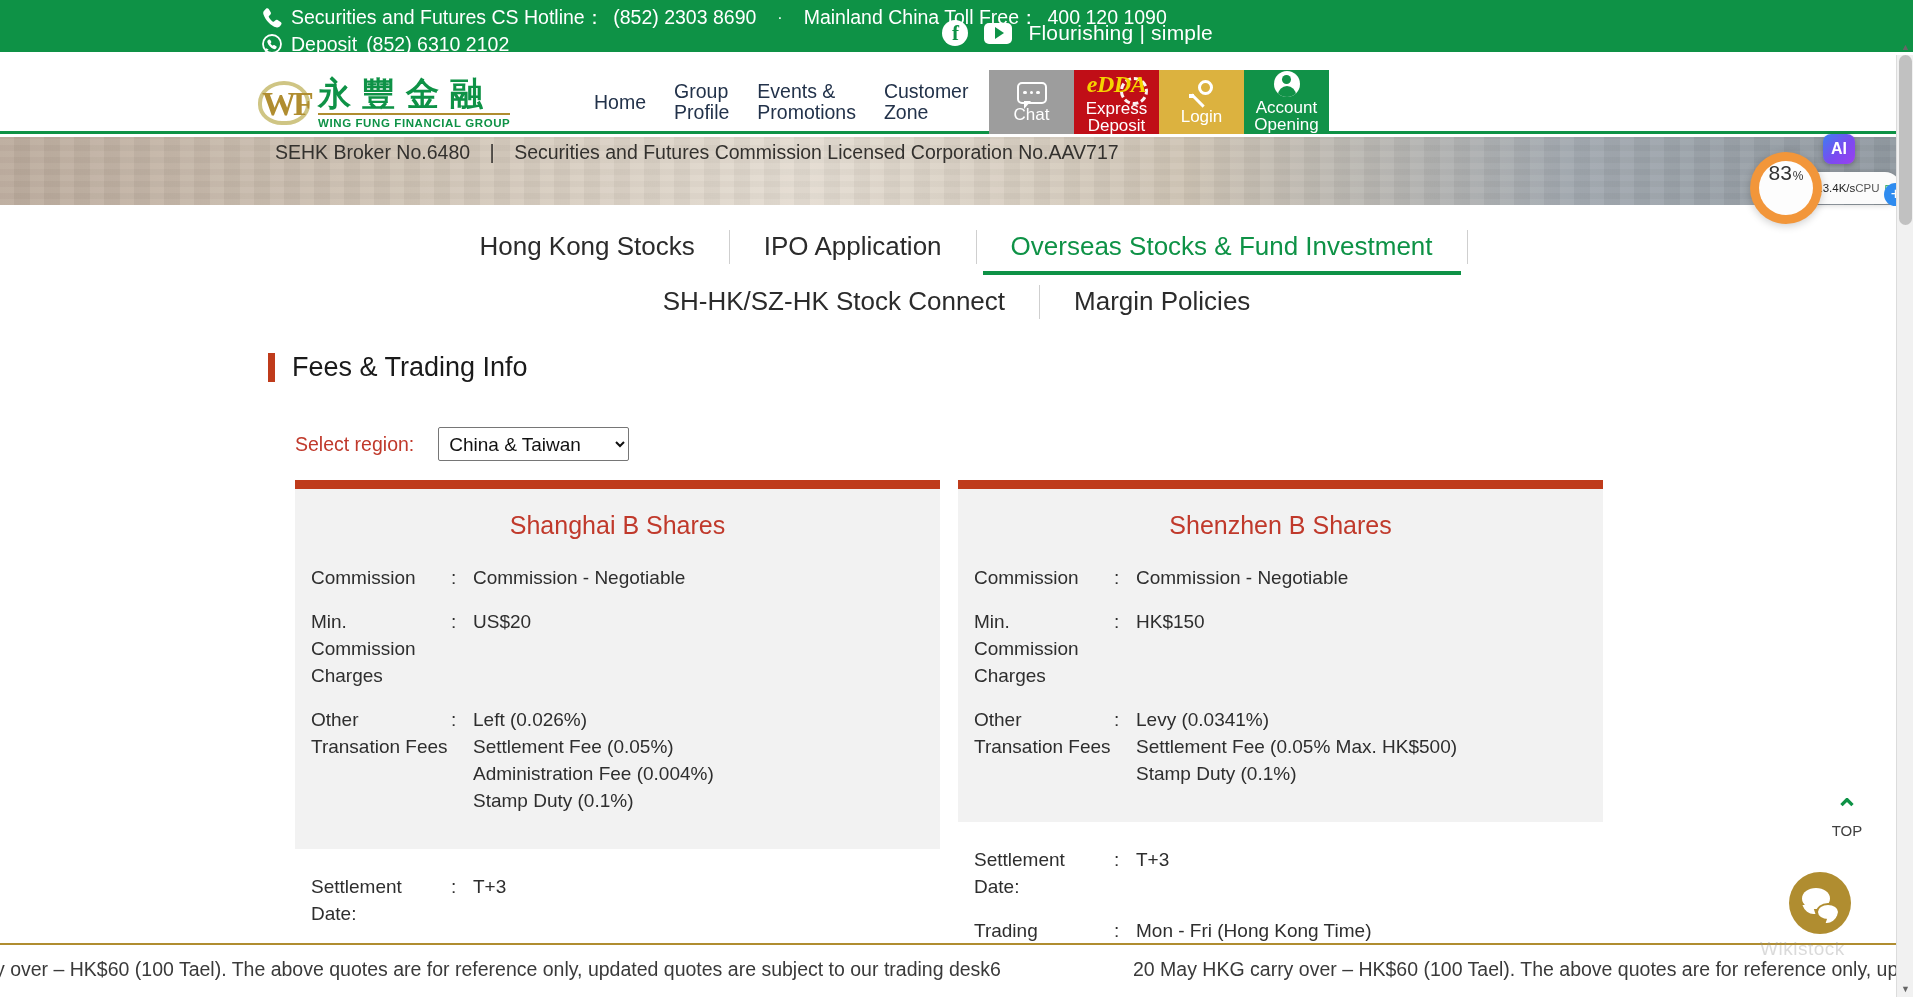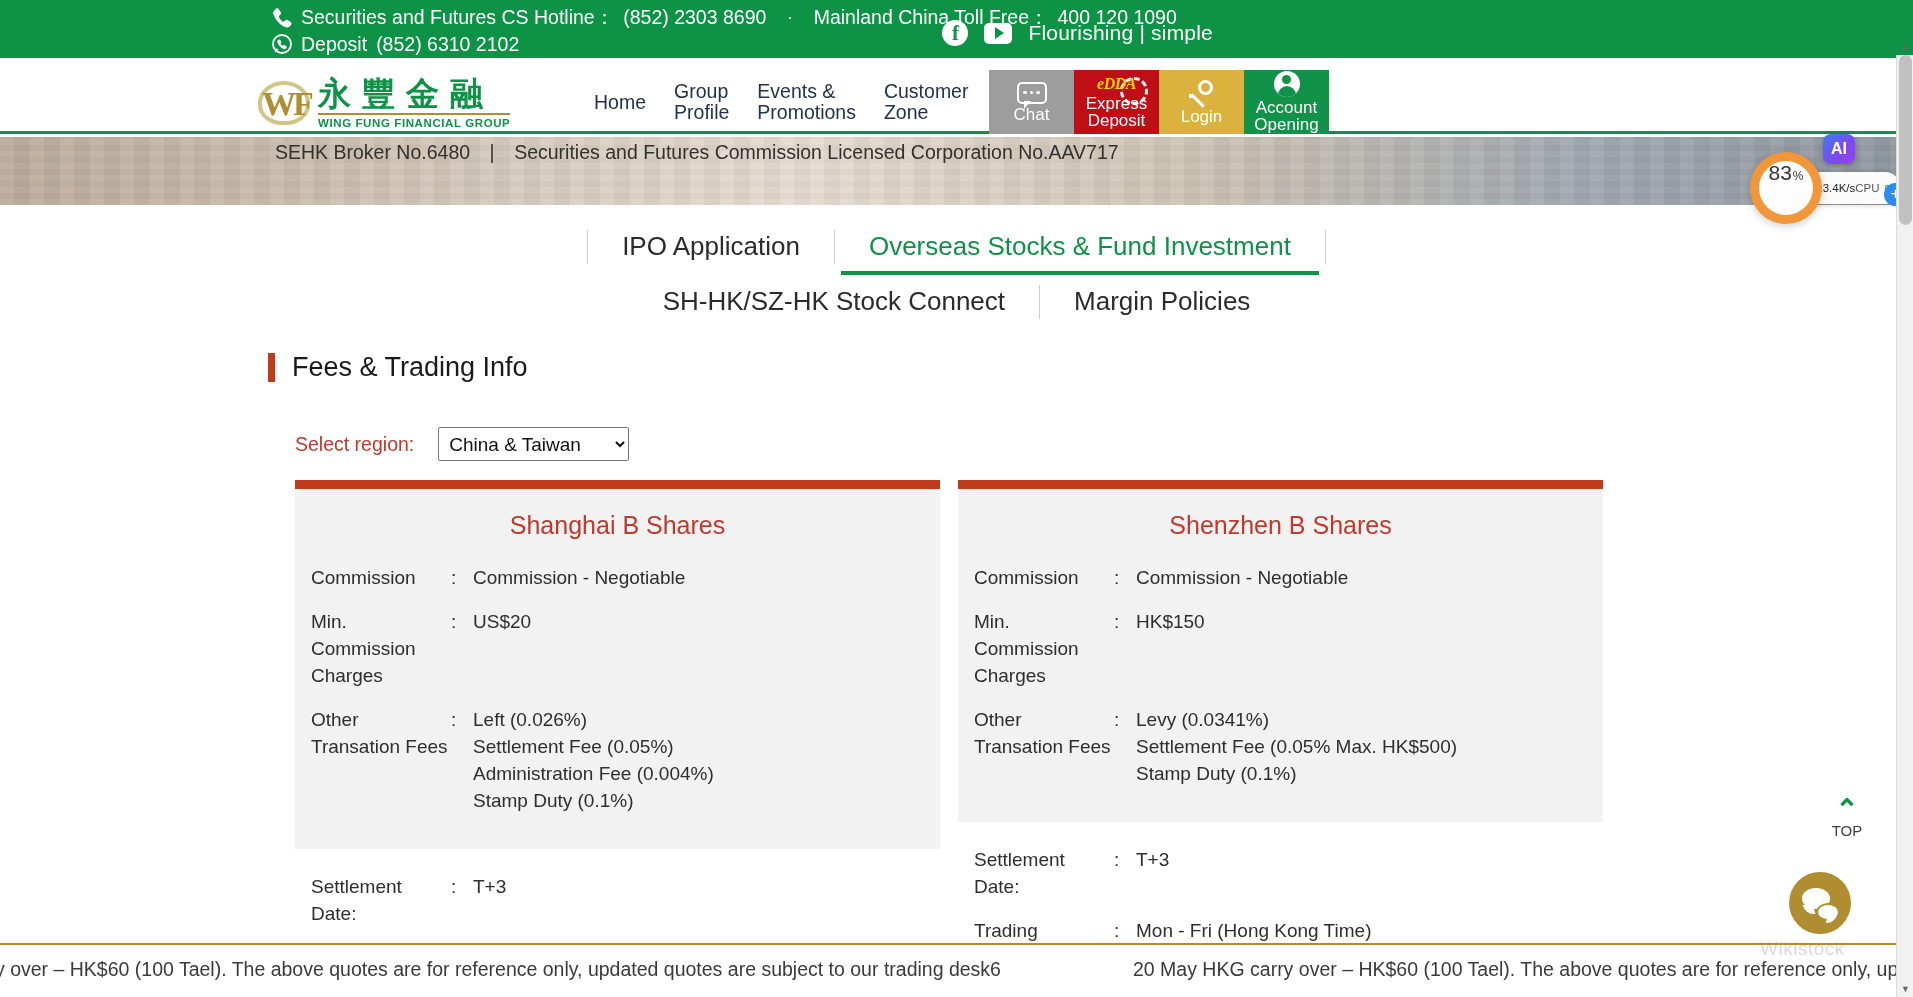--- a/index.html
+++ b/index.html
@@ -7,24 +7,23 @@
   html, body {
     width: 1913px; height: 997px;
     overflow: hidden;
     font-family: "Liberation Sans", sans-serif;
     background: #ffffff;
   }
   .viewport { position: relative; width: 1913px; height: 997px; overflow: hidden; background:#fff; }
 
   
   .topbar {
-    position: absolute; left: 0; top: 0; width: 1913px; height: 58px;
+    position: absolute; left: 0; top: 0; width: 1913px; height: 52px;
     background: #0e9246;
     color: #ffffff;
-    padding-left: 10px;
   }
   .topbar-inner { position: relative; width: 100%; height: 100%; }
   .hotline-row {
     position: absolute; left: 262px; top: 4px;
     display: flex; align-items: center; gap: 9px;
     font-size: 19.5px; white-space: nowrap;
   }
   .hotline-row .sep { padding: 0 12px; font-size: 16px; }
   .deposit-row {
     position: absolute; left: 262px; top: 33px;
@@ -115,21 +114,21 @@
     width: 30px; height: 22px; border: 2.6px solid #fff; border-radius: 5px;
     position: relative; display:flex; align-items:center; justify-content:center; gap:3px;
   }
   .chat-bubble-ico i { width:3.4px; height:3.4px; border-radius:50%; background:#fff; display:block; }
   .chat-bubble-ico:after {
     content:""; position:absolute; left:5px; bottom:-7px;
     width:0; height:0; border-top: 8px solid #fff; border-right: 7px solid transparent;
   }
   .edda-word {
     font-family:"Liberation Serif", serif; font-style: italic; font-weight: 700;
-    font-size: 16px; color: #f5d400; letter-spacing: -.5px; position: relative; z-index:2;
+    font-size: 24px; color: #f5d400; letter-spacing: -.5px; position: relative; z-index:2;
   }
   .edda-circ {
     position:absolute; right: 11px; top: 7px; width: 28px; height:28px;
     border-radius:50%; border: 3px dashed #ffffff; opacity:.95;
   }
   .key-ico { position: relative; width: 28px; height: 26px; }
   .key-ico .kh { position:absolute; right:3px; top:0; width:15px; height:15px; border:3.4px solid #fff; border-radius:50%;}
   .key-ico .ks { position:absolute; left:1px; bottom:3px; width:17px; height:3.4px; background:#fff; transform: rotate(45deg); }
   .key-ico .kt { position:absolute; left:1px; bottom:8px; width:5px; height:3.2px; background:#fff; }
   .person-ico { width: 26px; height:26px; border-radius:50%; background:#fff; position:relative; overflow:hidden; }
@@ -415,20 +414,21 @@
       </div>
     </div>
   </div>
 
   <div class="hero">
     <div class="hero-text">SEHK Broker No.6480　|　Securities and Futures Commission Licensed Corporation No.AAV717</div>
   </div>
 
   <div class="tabs-area">
     <div class="tabrow row1">
+      <div class="tab">Hong Kong Stocks</div>
       <div class="tabdiv"></div>
       <div class="tab">IPO Application</div>
       <div class="tabdiv"></div>
       <div class="tab active">Overseas Stocks &amp; Fund Investment</div>
       <div class="tabdiv"></div>
     </div>
     <div class="tabrow row2">
       <div class="tab">SH-HK/SZ-HK Stock Connect</div>
       <div class="tabdiv"></div>
       <div class="tab">Margin Policies</div>

